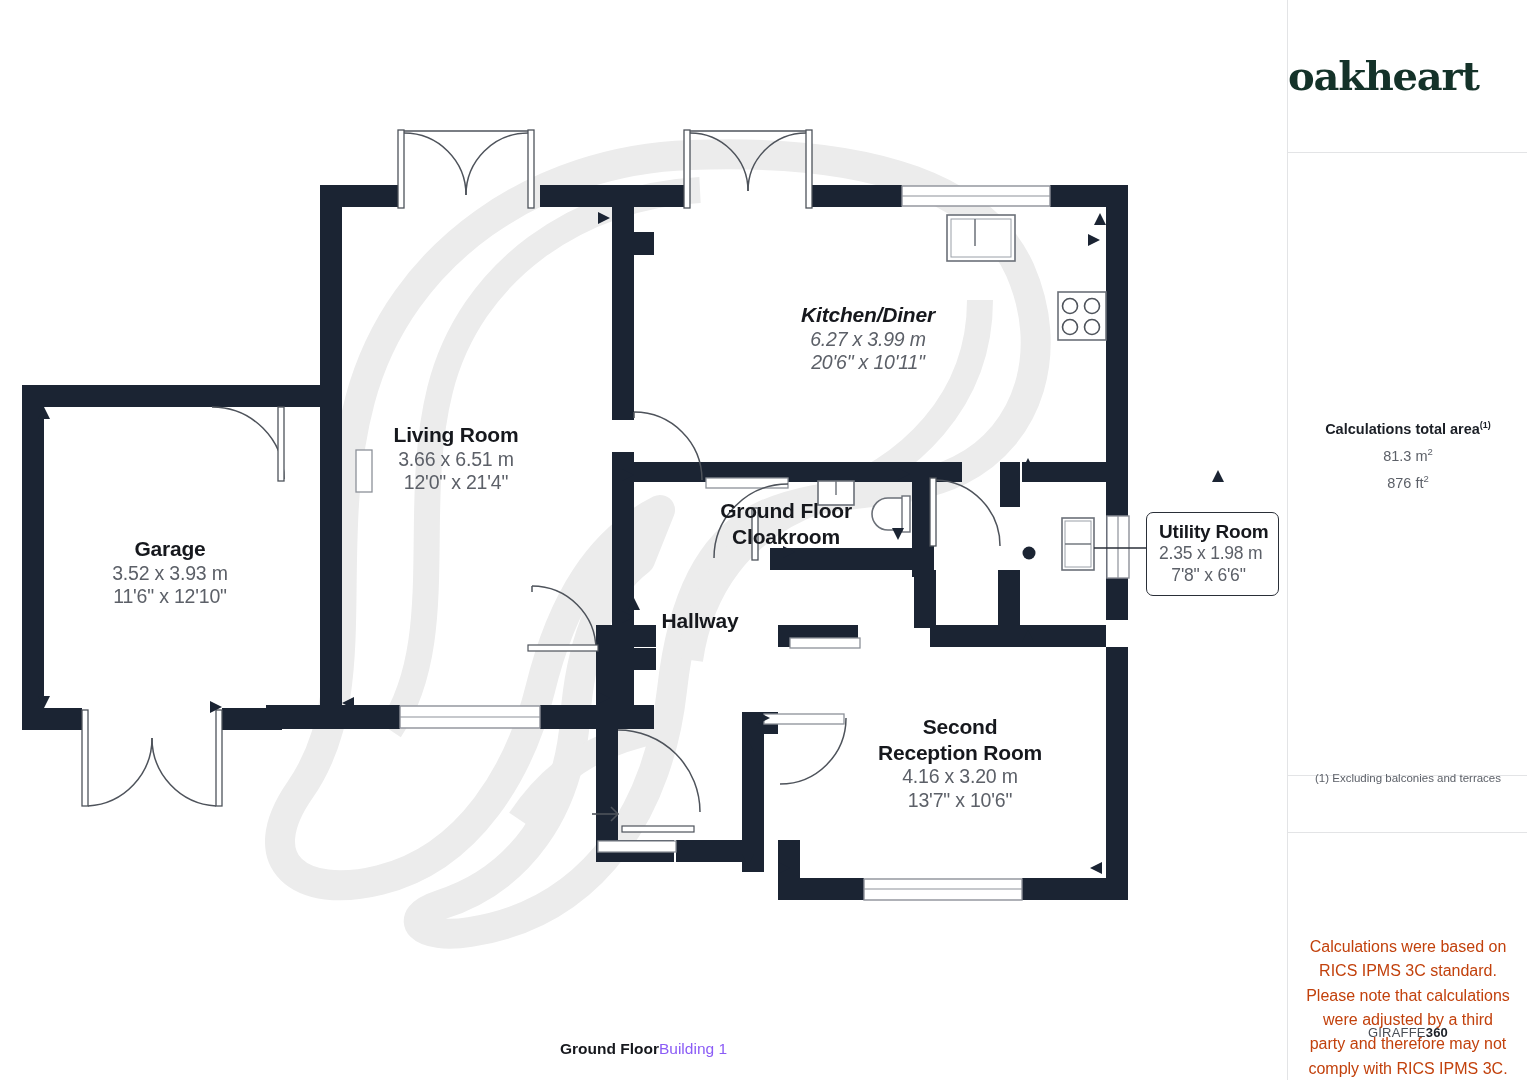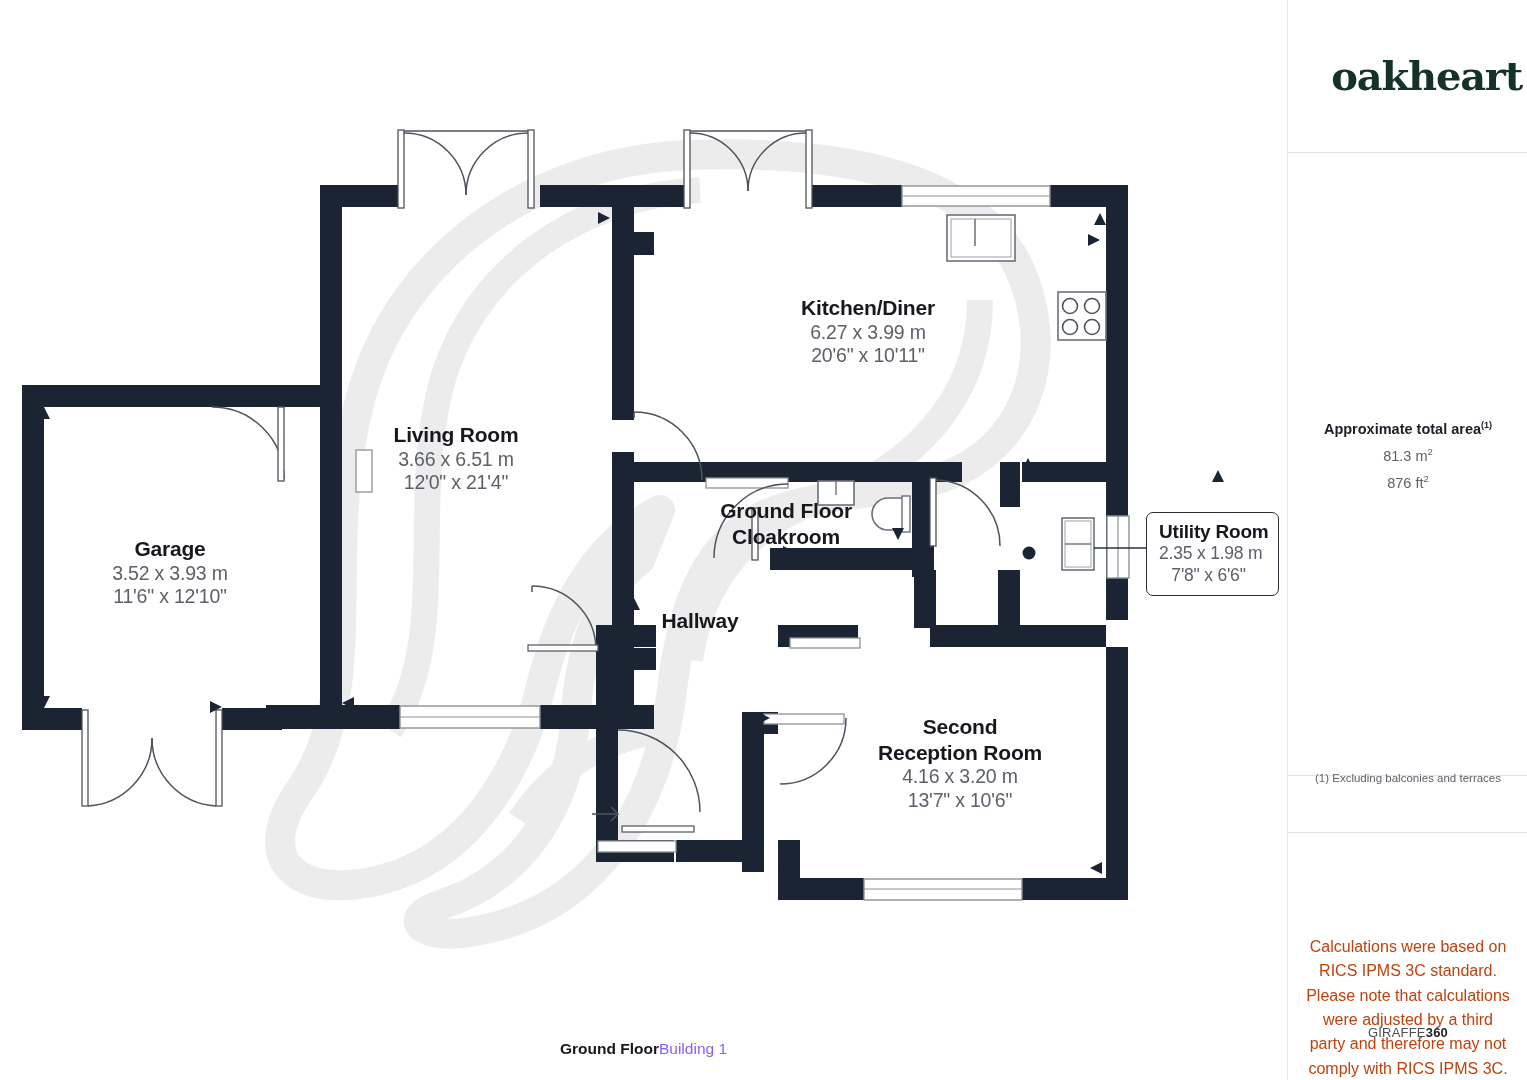--- a/index.html
+++ b/index.html
@@ -75,22 +75,21 @@
     background: #fff;
     border-left: 1px solid #e3e4e6;
   }
   .panel-sep {
     position: absolute; left: 0; width: 240px;
     height: 1px; background: #e3e4e6;
   }
   #logo-block {
     position: absolute; left: 0; top: 0;
     width: 240px; height: 152px;
-    display: flex; align-items: center; justify-content: flex-end;
-    padding-right: 6px;
+    display: flex; align-items: center; justify-content: flex-start;
   }
   #logo-text {
     font-family: "DejaVu Serif", serif;
     font-size: 40px;
     font-weight: bold;
     color: #143229;
     letter-spacing: -1.2px;
     line-height: 1;
   }
   #area-block {
@@ -368,21 +367,21 @@
       <div class="room-dim">3.52 x 3.93 m</div>
       <div class="room-dim">11'6" x 12'10"</div>
     </div>
 
     <div class="room-label" style="left:356px; top:422px; width:200px;">
       <div class="room-name">Living Room</div>
       <div class="room-dim">3.66 x 6.51 m</div>
       <div class="room-dim">12'0" x 21'4"</div>
     </div>
 
-    <div class="room-label" style="left:760px; top:295px; width:216px;">
+    <div class="room-label" style="left:760px; top:302px; width:216px;font-style:italic;">
       <div class="room-name">Kitchen/Diner</div>
       <div class="room-dim">6.27 x 3.99 m</div>
       <div class="room-dim">20'6" x 10'11"</div>
     </div>
 
     <div class="room-label" style="left:706px; top:498px; width:160px;">
       <div class="room-name">Ground Floor</div>
       <div class="room-name">Cloakroom</div>
     </div>
 
@@ -410,21 +409,21 @@
 
   <div id="side-panel">
 
     <div id="logo-block">
       <div id="logo-text">oakheart</div>
     </div>
     <div class="panel-sep" style="top:152px;"></div>
 
     <div id="area-block">
       <div id="area-title">
-        <span>Approximate total area</span><sup>(1)</sup>
+        <span>Calculations total area</span><sup>(1)</sup>
       </div>
       <div class="area-val">
         <span>81.3 m</span><sup>2</sup>
       </div>
       <div class="area-val">
         <span>876 ft</span><sup>2</sup>
       </div>
     </div>
 
     <div class="panel-sep" style="top:775px;"></div>

